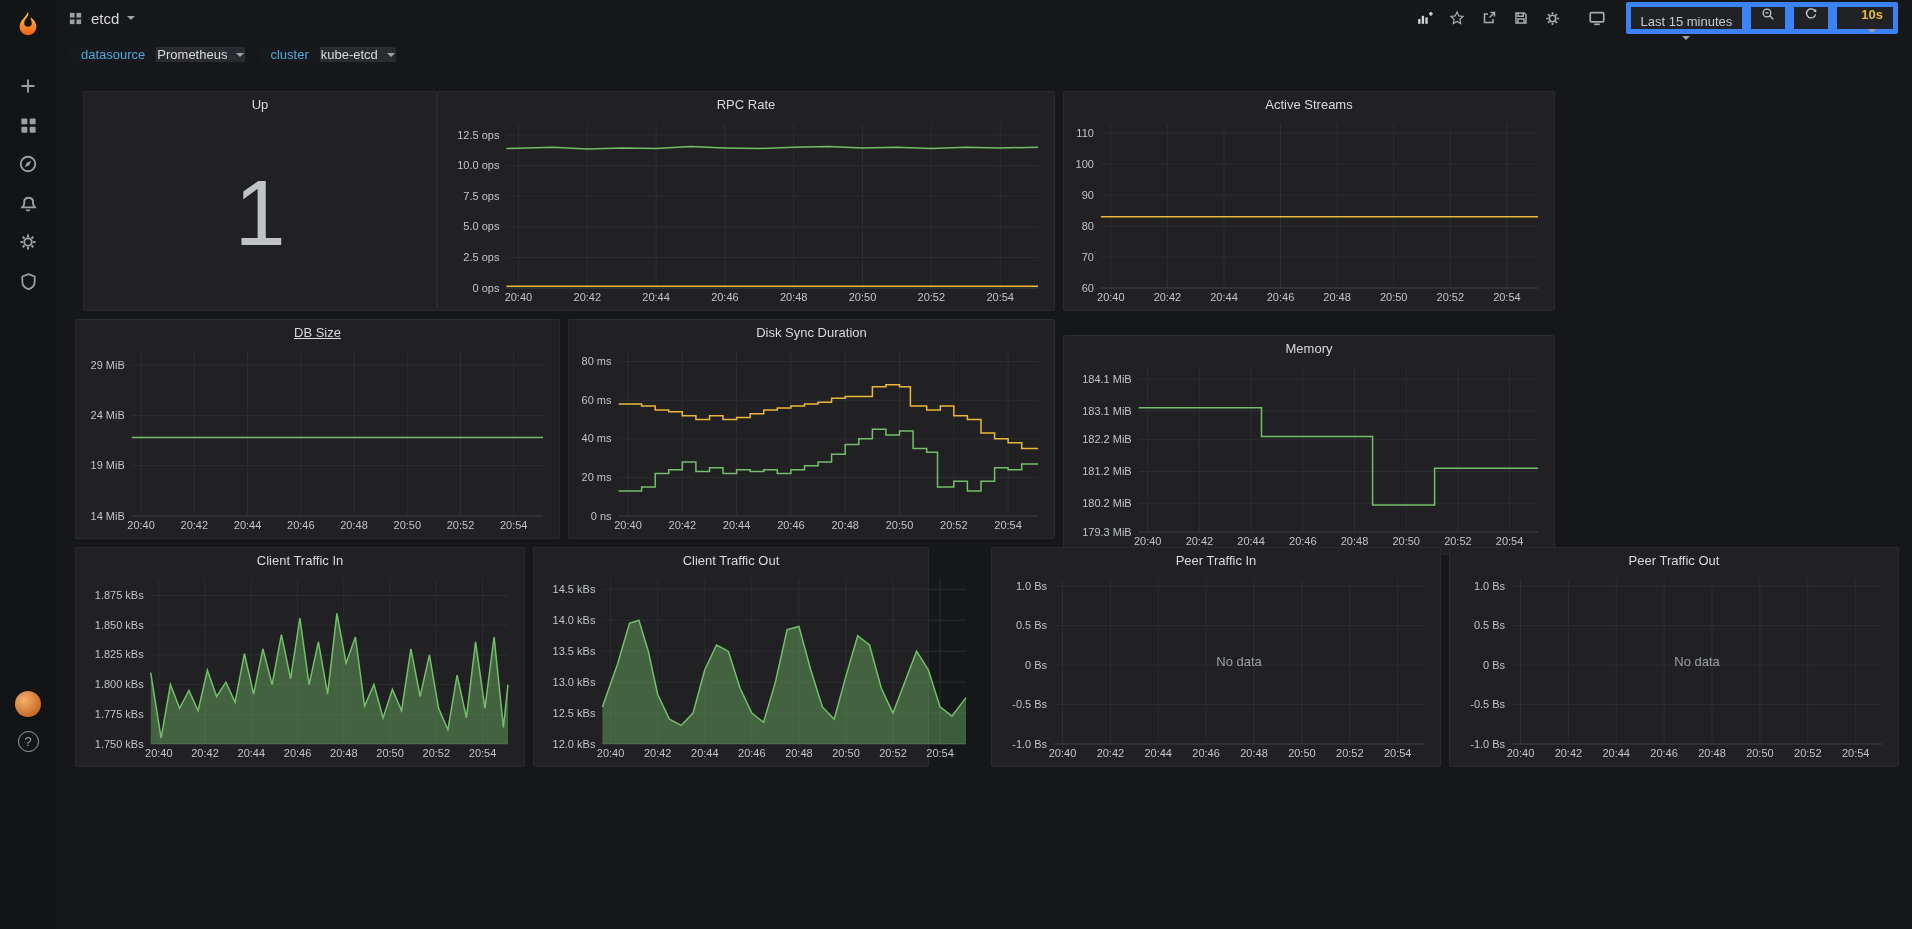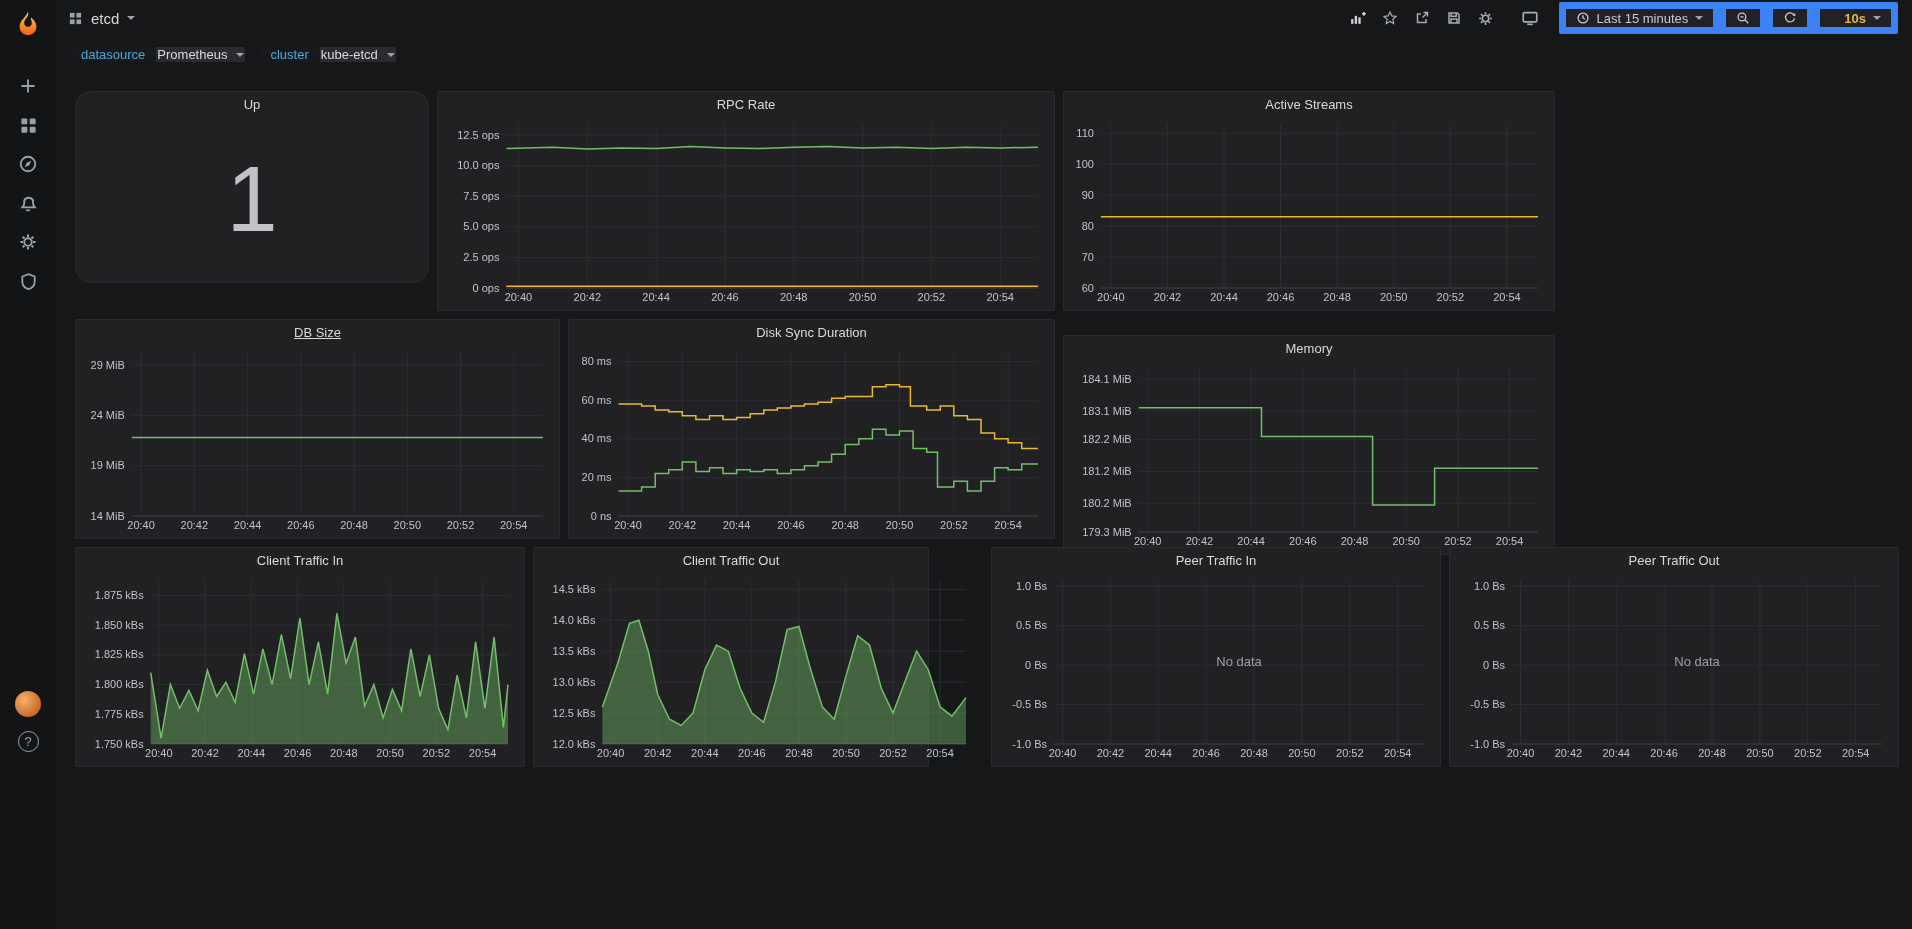--- a/index.html
+++ b/index.html
@@ -17,40 +17,40 @@
 
   
   .main { margin-left:56px; }
   .navbar { height:36px; display:flex; align-items:center; padding:0 14px 0 12px; }
   .dash-title { display:flex; align-items:center; gap:8px; background:none; border:none; color:#d8d9da; font-size:15px; font-family:inherit; cursor:pointer; }
   .nav-right { margin-left:auto; display:flex; align-items:center; gap:2px; }
   .nav-ibtn { width:30px; height:28px; background:none; border:none; color:#a6abb1; cursor:pointer; display:flex; align-items:center; justify-content:center; }
   .nav-ibtn.bright { color:#d3d6d9; }
   .gap { width:10px; }
   .btn-group { display:flex; }
-  .boxed { background:#202226; border:7px solid #3b82f6; height:32px; display:flex; align-items:center; gap:7px; padding:0 10px; color:#c7cbd0; font-size:13px; font-family:inherit; cursor:pointer; margin-left:-1px; }
+  .boxed { background:#202226; border:5px solid #3b82f6; height:32px; display:flex; align-items:center; gap:7px; padding:0 10px; color:#c7cbd0; font-size:13px; font-family:inherit; cursor:pointer; margin-left:-1px;flex-direction:column; }
   .btn-group .boxed:first-child { border-radius:2px 0 0 2px; margin-left:0; }
   .btn-group .boxed:last-child { border-radius:0 2px 2px 0;padding-left:24px; }
   .caret { width:0; height:0; border-left:4px solid transparent; border-right:4px solid transparent; border-top:4px solid #9fa3a8; display:inline-block; }
   .refresh-val { color:#EAB839; font-weight:bold; }
 
   
   .submenu { display:flex; gap:14px; padding:11px 0 9px 14px; }
   .variable { display:flex; align-items:flex-start; height:30px; font-size:13px; border-radius:2px; overflow:hidden; }
   .var-label { display:flex; align-items:center; padding:0 11px; background:#17191d; color:#4FA8D9; }
   .var-value { display:flex; align-items:center; gap:9px; padding:0 1px; background:#2a2b30; color:#d8d9da; cursor:pointer; }
 
   
   .dashboard { position:relative; margin:5px 0 0 19px; width:1824px; height:680px; }
   .panel { position:absolute; background:#212124; border:1px solid #2a2b2e; border-radius:2px; }
   .panel-header { height:25px; line-height:25px; text-align:center; font-size:13px; font-weight:500; color:#d8d9da; cursor:pointer; }
   .chart { position:absolute; left:6px; right:8px; top:26px; bottom:4px; }
   .stat-value { position:absolute; left:0; right:0; top:24px; bottom:0; display:flex; align-items:center; justify-content:center; font-size:92px; color:#bfc3c6; }
 
-  .p-up      { left:0;      top:0;     width:354px; height:192px;border-radius:16px; }
+  .p-up      { left:8px;      top:0;     width:354px; height:220px; }
   .p-rpc     { left:362px;  top:0;     width:618px; height:220px; }
   .p-streams { left:988px;  top:0;     width:492px; height:220px; }
   .p-db      { left:0;      top:228px; width:485px; height:220px;text-decoration:underline; }
   .p-disk    { left:493px;  top:228px; width:487px; height:220px; }
   .p-mem     { left:988px;  top:244px; width:492px; height:220px; }
   .p-cin     { left:0;      top:456px; width:450px; height:220px; }
   .p-cout    { left:458px;  top:456px; width:396px; height:220px; }
   .p-pin     { left:916px;  top:456px; width:450px; height:220px; }
   .p-pout    { left:1374px; top:456px; width:450px; height:220px; }
 

